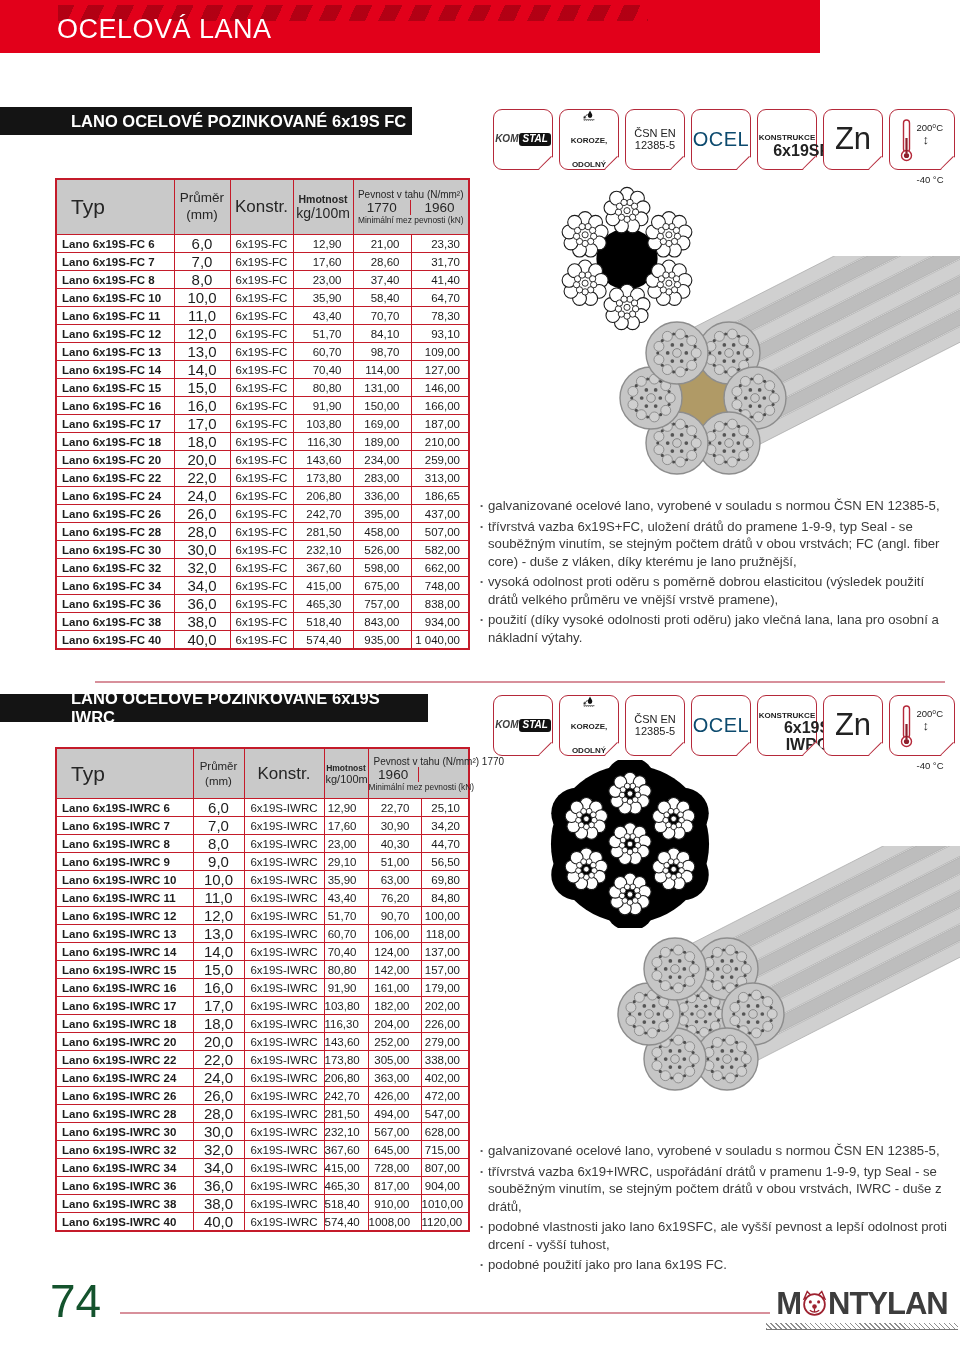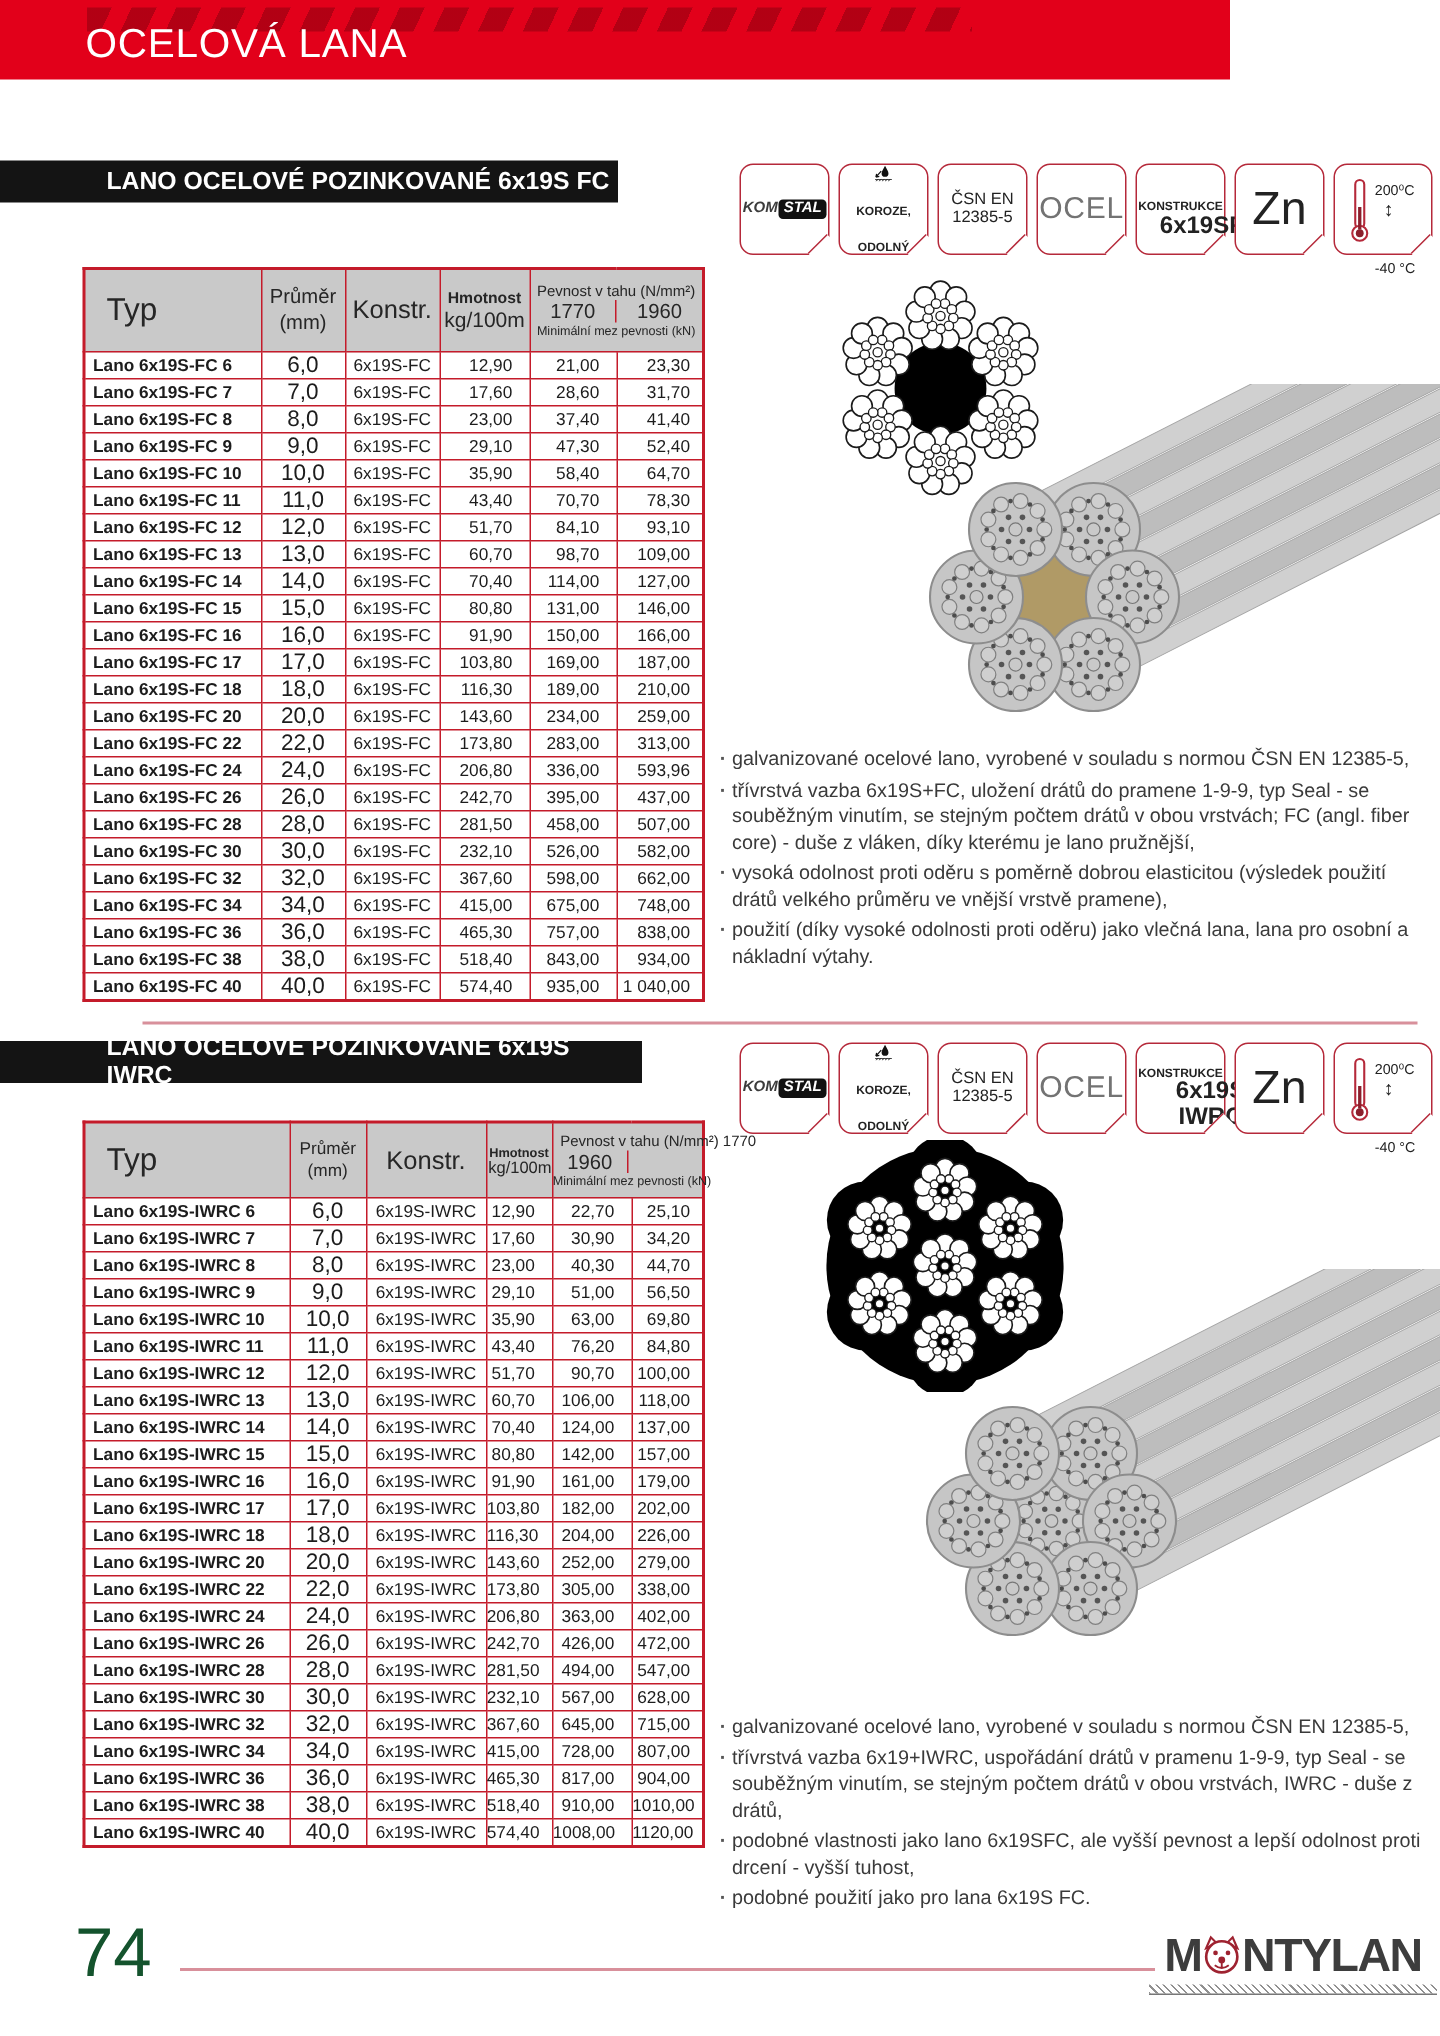--- a/index.html
+++ b/index.html
@@ -18,21 +18,21 @@
   #bar2{top:694px;width:428px;}
   
   .badges{display:flex;gap:6px;align-items:flex-start;}
   #badges1{left:493px;top:109px;}
   #badges2{left:493px;top:695px;}
   .badge{position:relative;background:#fff;border:1.6px solid #b5293a;border-radius:9px;
     width:58px;height:59px;display:flex;flex-direction:column;align-items:center;
     justify-content:center;text-align:center;line-height:1.05;}
   .badge::after{content:'';position:absolute;right:-9px;bottom:-9px;width:18px;height:18px;
     background:#fff;transform:rotate(45deg);border-left:1.6px solid #b5293a;}
-  .badge .big{font-size:20px;color:#737373;letter-spacing:.5px;}
+  .badge .big{font-size:20px;color:#0c4a6e;letter-spacing:.5px;}
   .badge .zn{font-size:31px;color:#222;}
   .badge .sm{font-size:8px;font-weight:bold;color:#222;margin-top:15px;}
   .badge .md{font-size:16px;color:#222;font-weight:bold;padding-left:40px;}
   .badge .norm{font-size:11px;color:#222;}
   .komstal{font-size:10px;font-weight:bold;font-style:italic;color:#3c3c3c;display:flex;align-items:center;}
   .komstal .stal{background:#111;color:#fff;border-radius:3px;padding:1px 3px;margin-left:1px;}
   .badge-temp{flex-direction:row;gap:3px;width:64px;}
   .temp-col{display:flex;flex-direction:column;align-items:flex-start;line-height:1;}
   .temp-col .t{font-size:9.5px;color:#222;margin-top:28px;}
   .temp-col .ar{font-size:13px;color:#222;font-weight:bold;margin:1px 0 1px 6px;}
@@ -192,28 +192,20 @@
       </tr>
       <tr>
         <td class="c-typ">Lano 6x19S-FC 8</td>
         <td class="c-d">8,0</td>
         <td class="c-k">6x19S-FC</td>
         <td class="c-m">23,00</td>
         <td class="c-v1">37,40</td>
         <td class="c-v2">41,40</td>
       </tr>
       <tr>
-        <td class="c-typ">Lano 6x19S-FC 9</td>
-        <td class="c-d">9,0</td>
-        <td class="c-k">6x19S-FC</td>
-        <td class="c-m">29,10</td>
-        <td class="c-v1">47,30</td>
-        <td class="c-v2">52,40</td>
-      </tr>
-      <tr>
         <td class="c-typ">Lano 6x19S-FC 10</td>
         <td class="c-d">10,0</td>
         <td class="c-k">6x19S-FC</td>
         <td class="c-m">35,90</td>
         <td class="c-v1">58,40</td>
         <td class="c-v2">64,70</td>
       </tr>
       <tr>
         <td class="c-typ">Lano 6x19S-FC 11</td>
         <td class="c-d">11,0</td>
@@ -293,21 +285,21 @@
         <td class="c-m">173,80</td>
         <td class="c-v1">283,00</td>
         <td class="c-v2">313,00</td>
       </tr>
       <tr>
         <td class="c-typ">Lano 6x19S-FC 24</td>
         <td class="c-d">24,0</td>
         <td class="c-k">6x19S-FC</td>
         <td class="c-m">206,80</td>
         <td class="c-v1">336,00</td>
-        <td class="c-v2">593,96</td>
+        <td class="c-v2">186,65</td>
       </tr>
       <tr>
         <td class="c-typ">Lano 6x19S-FC 26</td>
         <td class="c-d">26,0</td>
         <td class="c-k">6x19S-FC</td>
         <td class="c-m">242,70</td>
         <td class="c-v1">395,00</td>
         <td class="c-v2">437,00</td>
       </tr>
       <tr>

